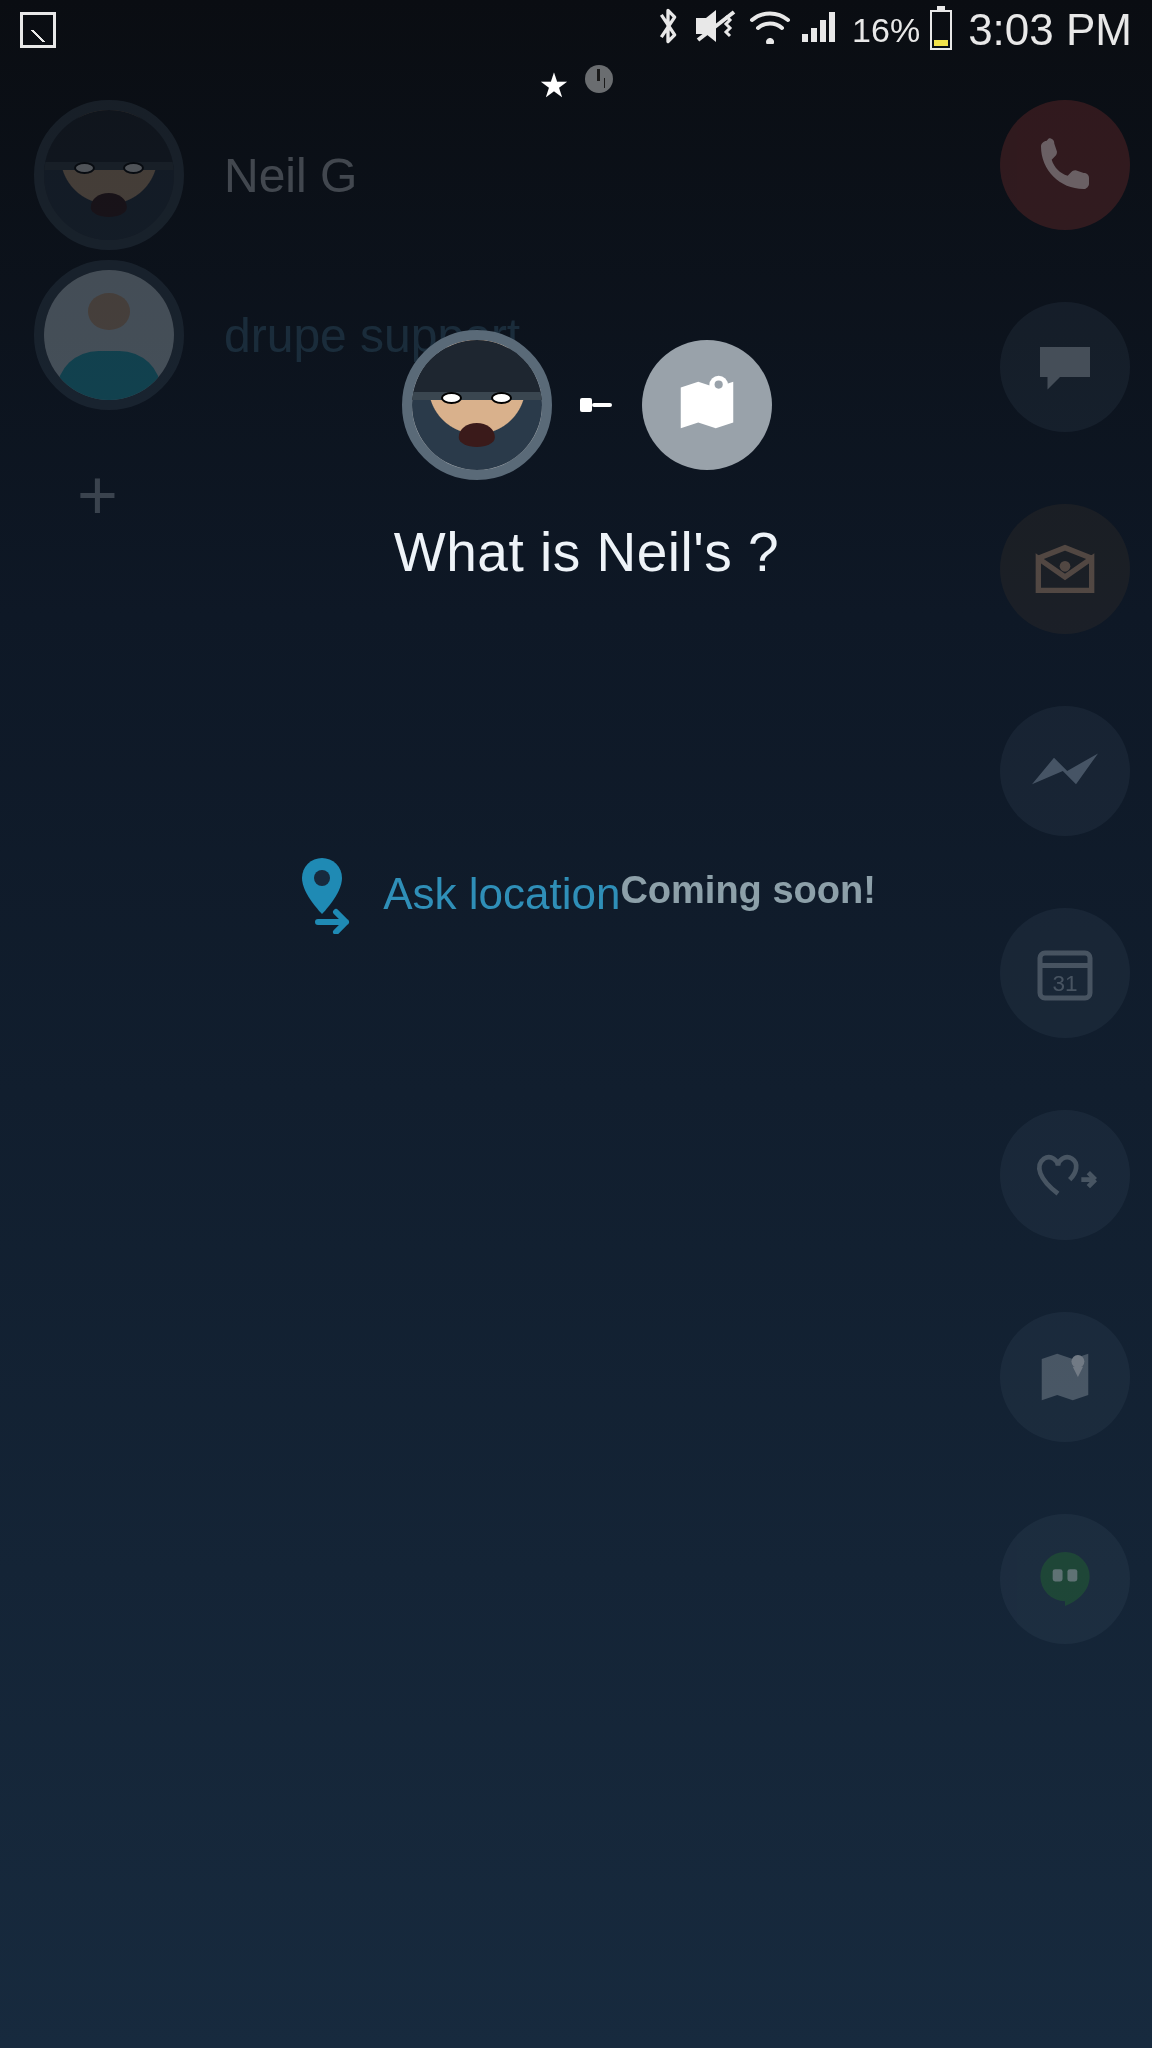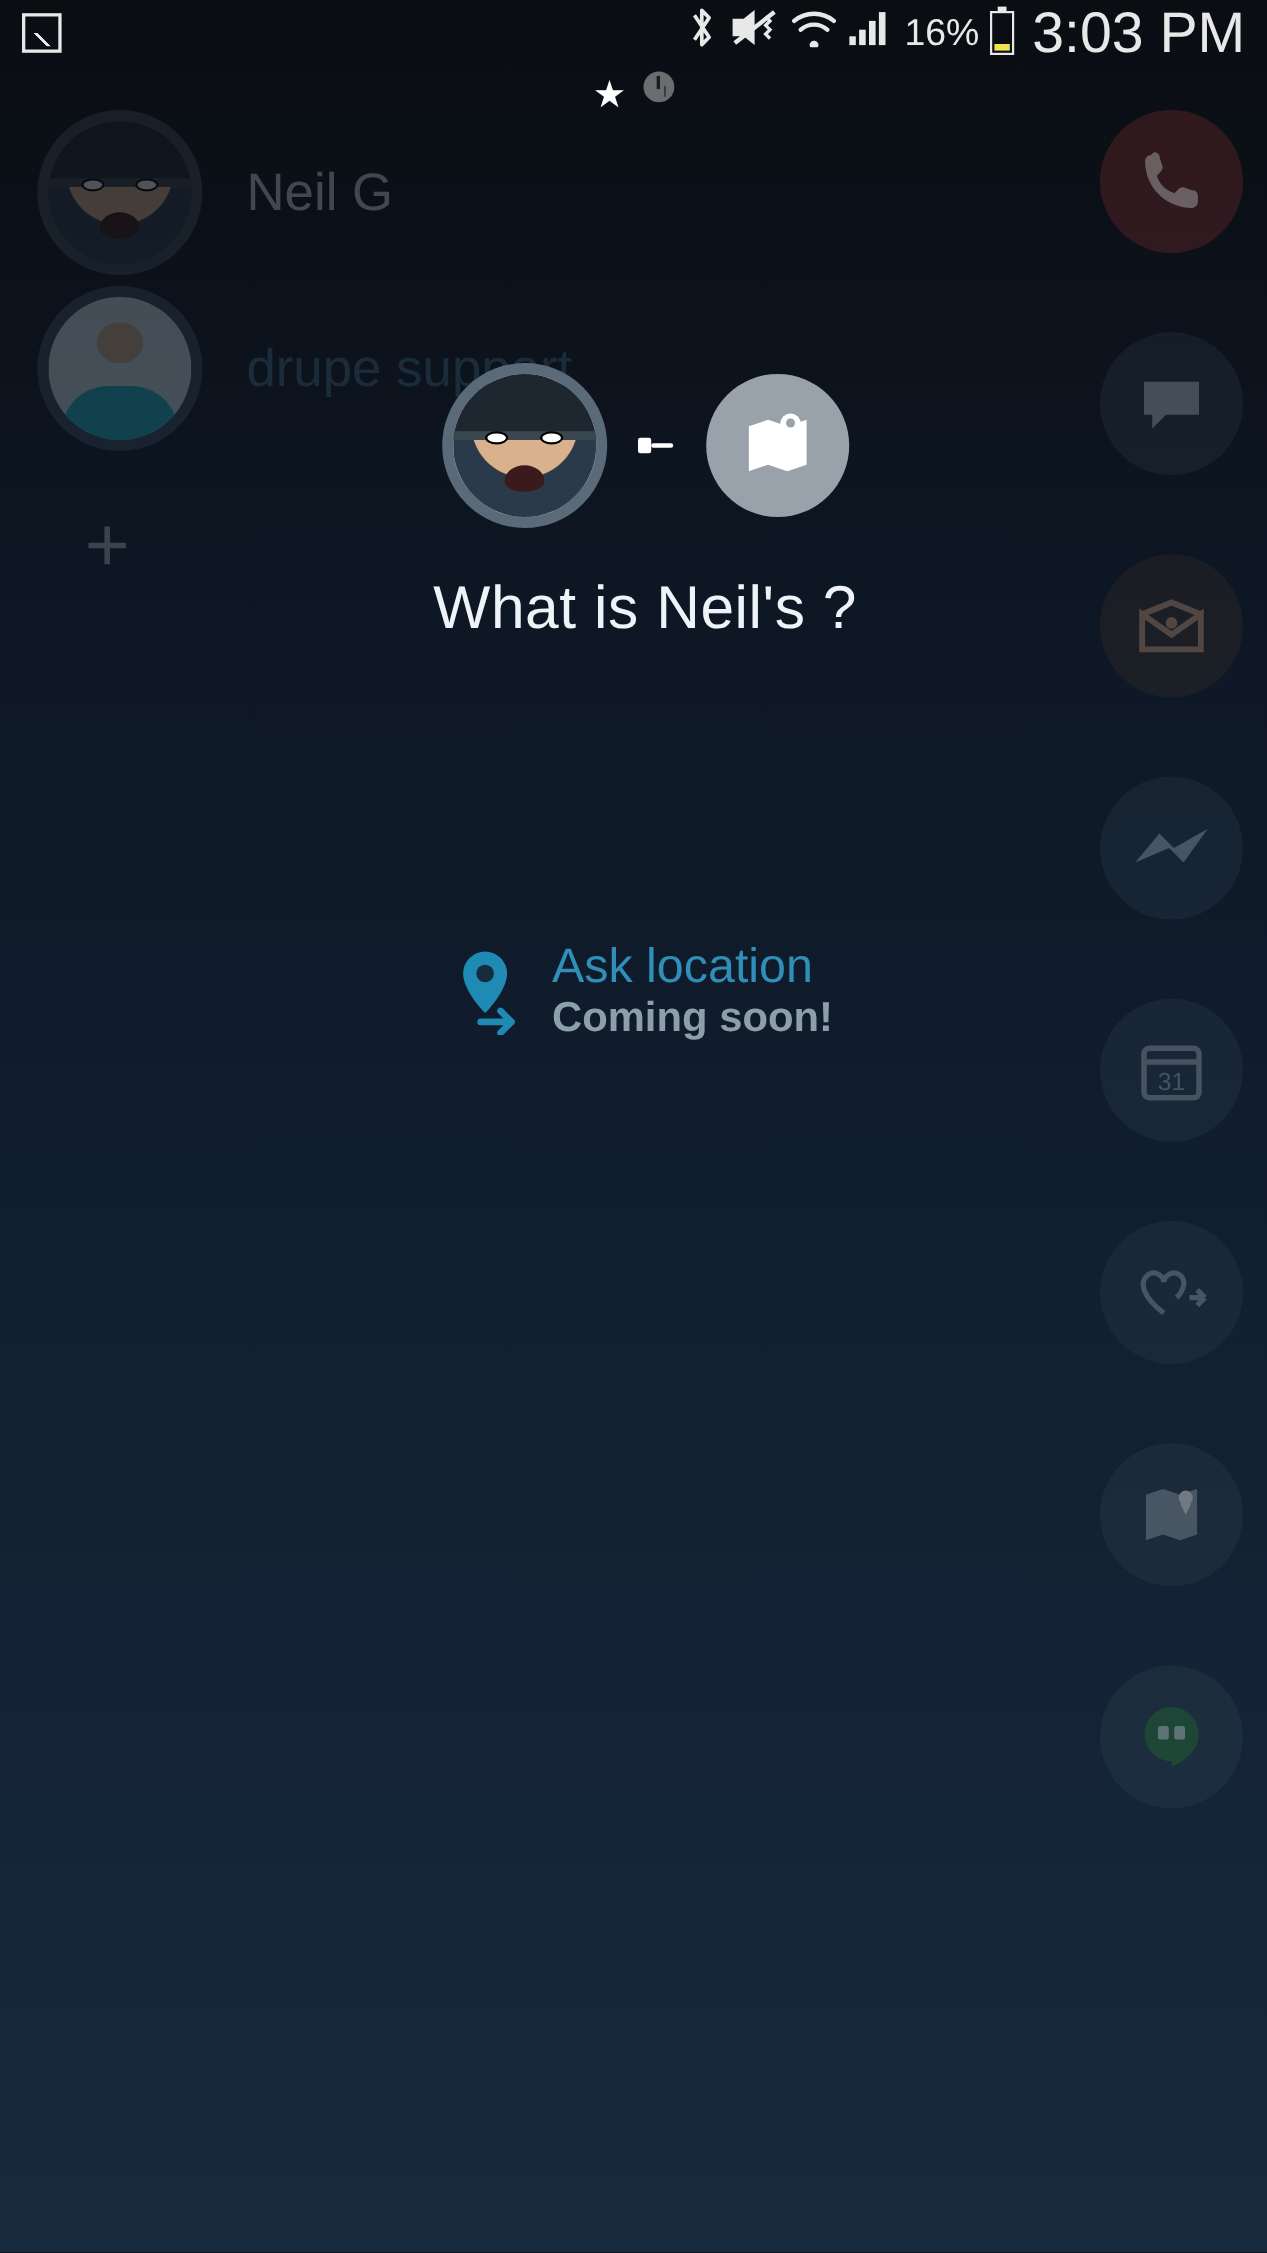--- a/index.html
+++ b/index.html
@@ -151,21 +151,21 @@
   padding: 40px 0;
   white-space: nowrap;
   color: #eef3f8;
 }
 
 .ask-loc {
   margin-top: 175px;
   display: flex; align-items: center; gap: 24px;
 }
 .ask-loc-icon { width: 62px; height: 80px; }
-.ask-loc-text { display: flex; flex-direction: column; }
+.ask-loc-text { display: flex; flex-direction: row; }
 .ask-loc-title { color: #2f8fb8; font-size: 44px; font-weight: 300; }
 .ask-loc-sub { color: #8da0a9; font-size: 38px; font-weight: 700; }
 
 
 .face {
   width: 100%; height: 100%;
   background: radial-gradient(circle at 50% 35%, #d9b18c 45%, #2a3a4a 46%);
   position: relative;
 }
 .face::before {
@@ -223,21 +223,21 @@
       <span>
         <svg width="40" height="36" viewBox="0 0 40 36">
             <rect x="0" y="26" width="6" height="8" fill="#e8e8e8"></rect>
             <rect x="9" y="20" width="6" height="14" fill="#e8e8e8"></rect>
             <rect x="18" y="12" width="6" height="22" fill="#e8e8e8"></rect>
             <rect x="27" y="4" width="6" height="30" fill="#e8e8e8"></rect>
           </svg>
       </span>
       <span style="font-size:34px">16%</span>
       <div class="batt"></div>
-      <span style="font-size:52px; margin-left:6px">3:03 PM</span>
+      <span style="font-size:44px; margin-left:6px">3:03 PM</span>
     </div>
   </div>
 
   <div class="tabs">
     <span class="tab-star">★</span>
     <span class="tab-clock"></span>
   </div>
 
   <div class="bg-layer">
     <div class="contact-row" style="left:34px; top:100px">

